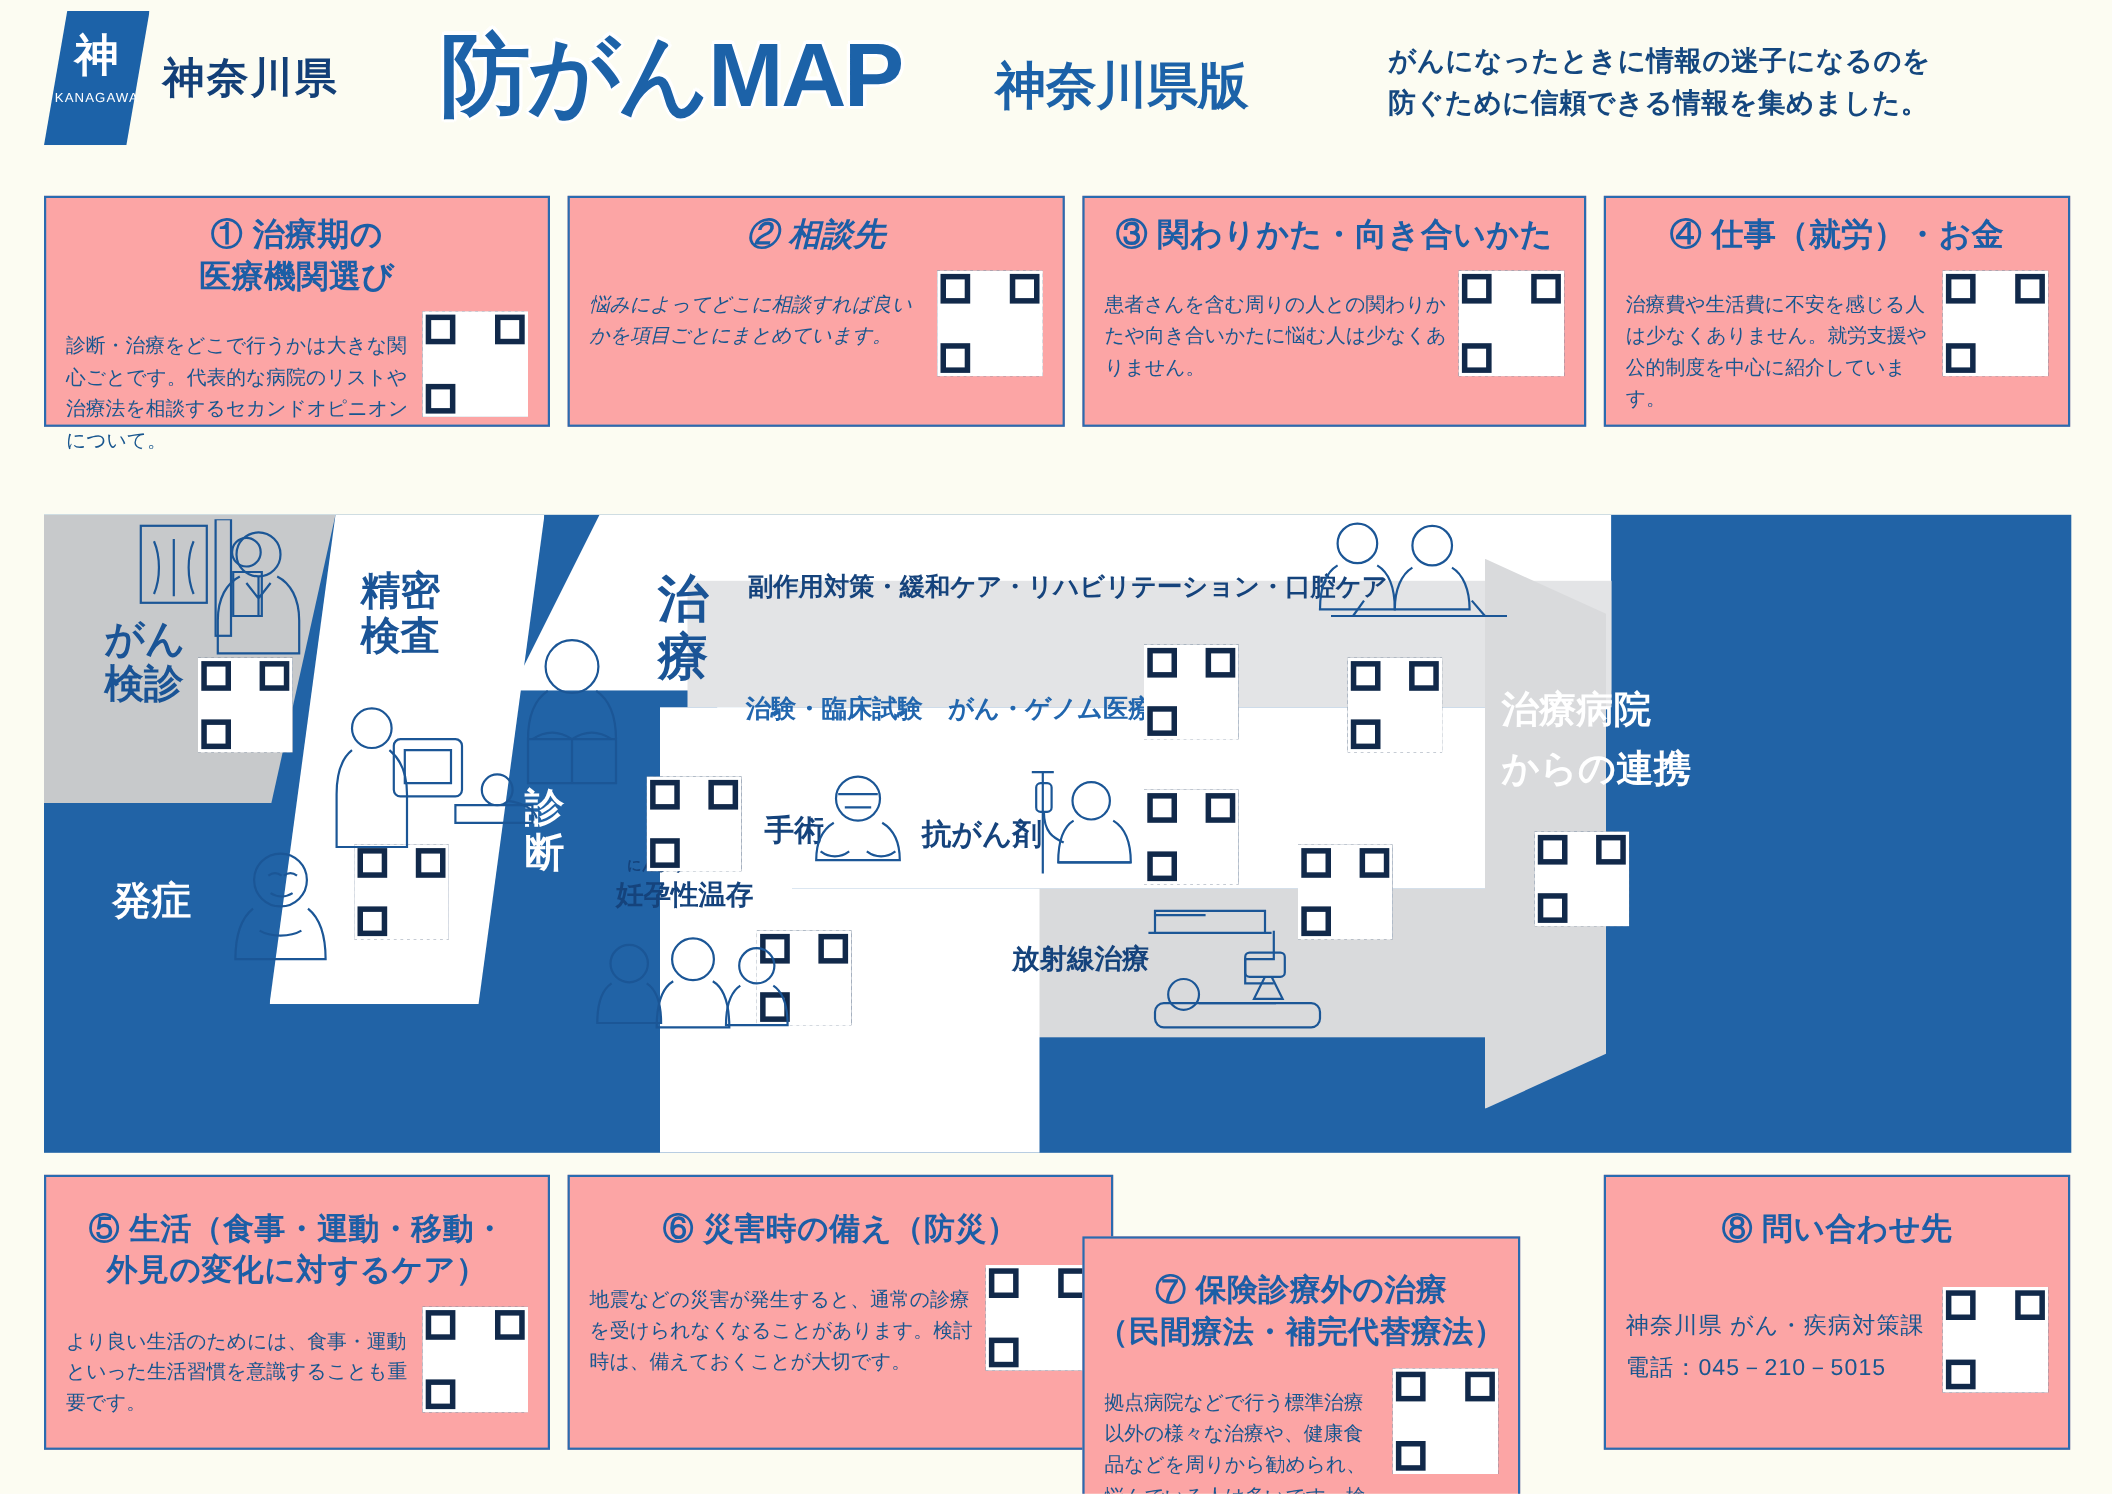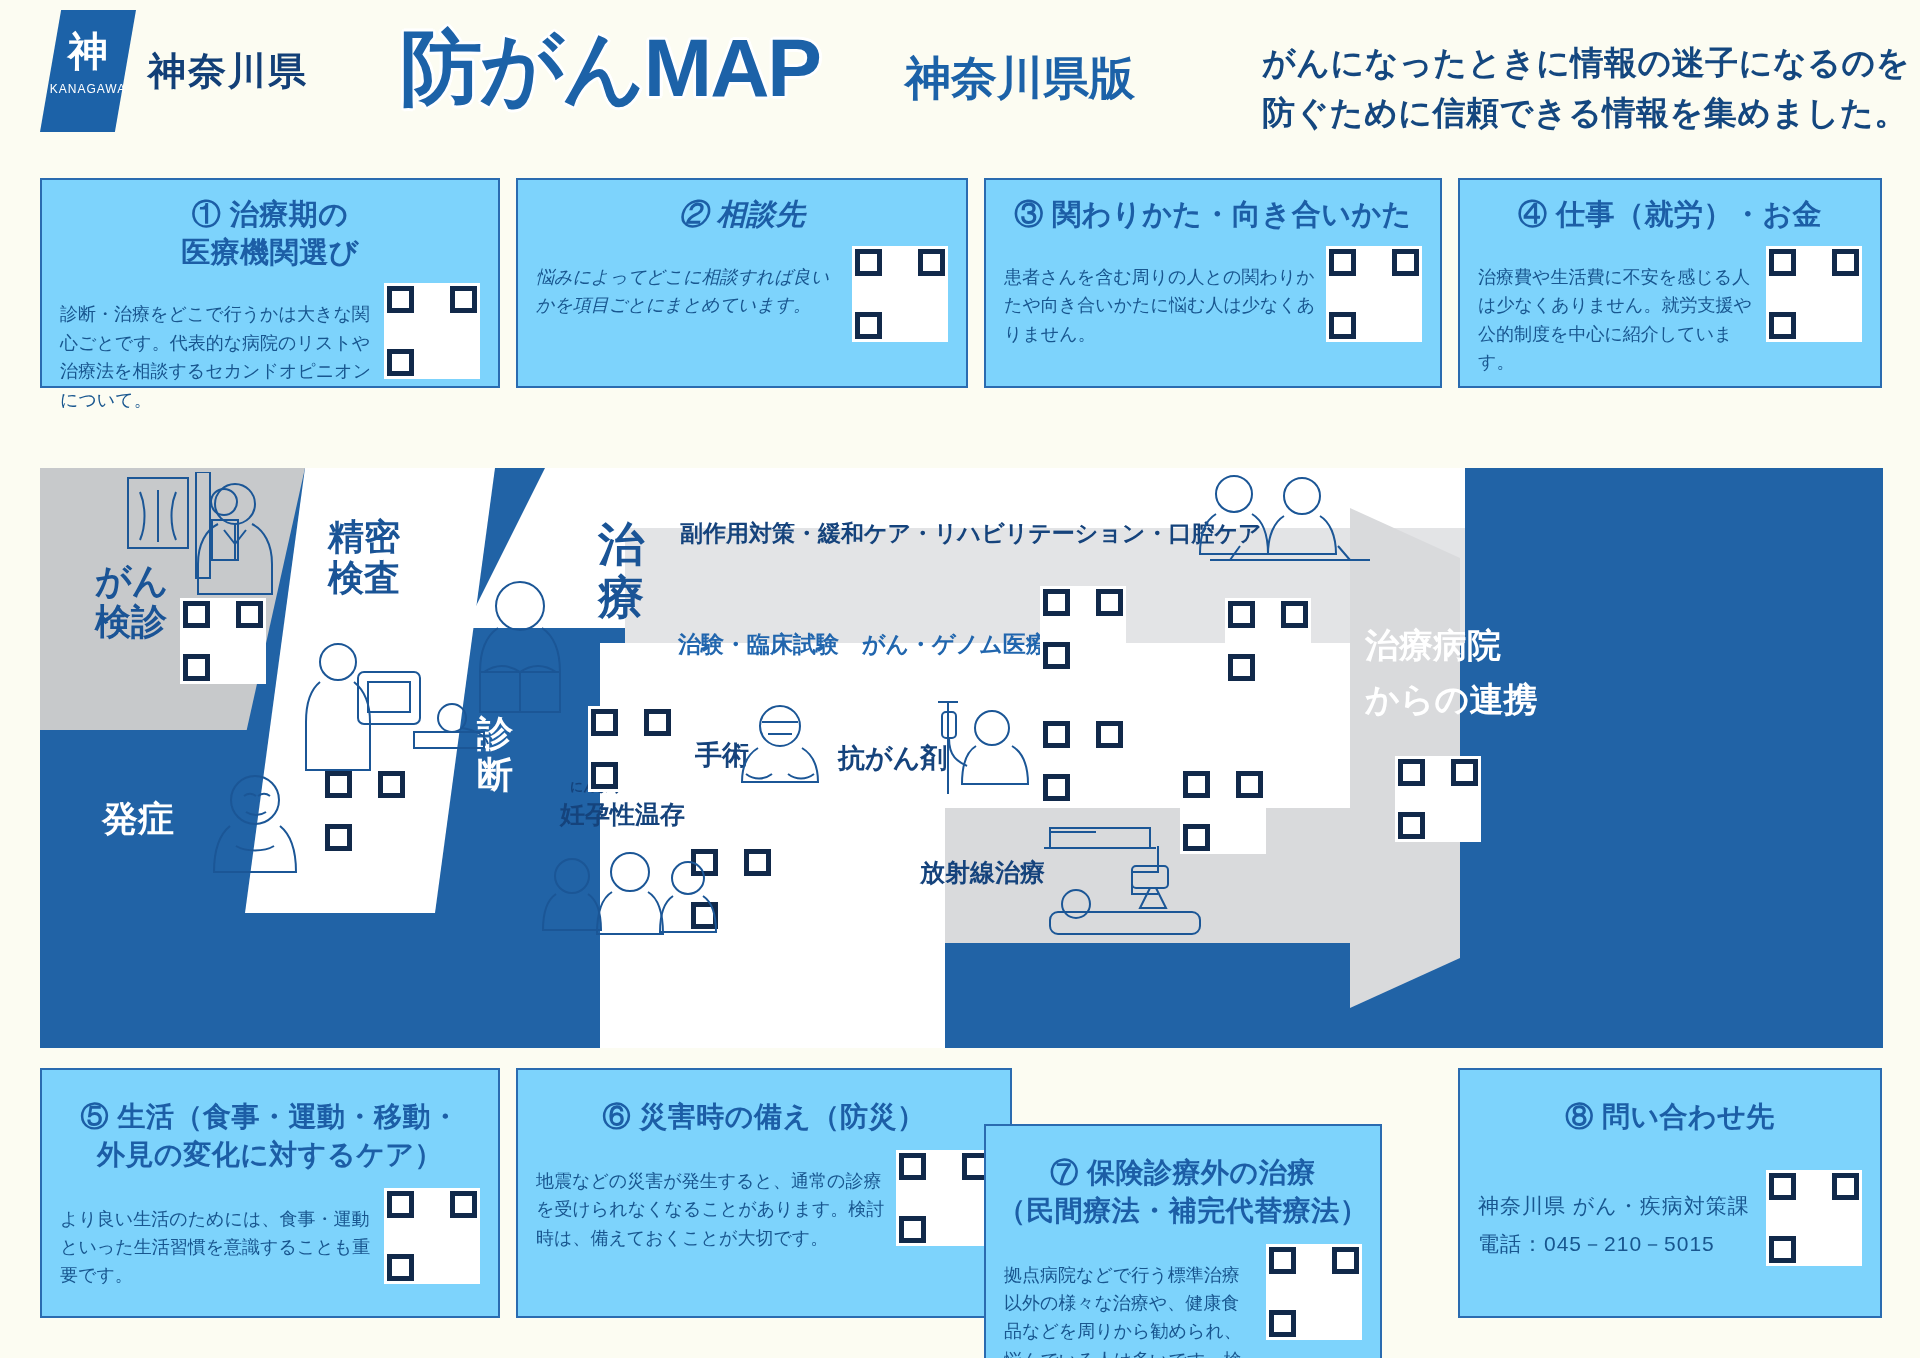--- a/index.html
+++ b/index.html
@@ -87,31 +87,31 @@
   .title-sub {
     position: absolute;
     left: 905px; top: 48px;
     font-size: 46px;
     font-weight: bold;
     color: #1c62a8;
   }
   .tagline {
     position: absolute;
     left: 1262px; top: 38px;
-    font-size: 33px;
+    font-size: 25px;
     line-height: 1.5;
     font-weight: bold;
     color: #14477f;
     letter-spacing: 0.5px;
   }
 
   
   .card {
     position: absolute;
-    background: #7dd3fc;
+    background: #fca5a5;
     border: 2px solid #2a6bb0;
     box-sizing: border-box;
   }
   .card .card-title {
     color: #1c5ea6;
     font-weight: bold;
     text-align: center;
     letter-spacing: 0.5px;
   }
   .card .card-body {

